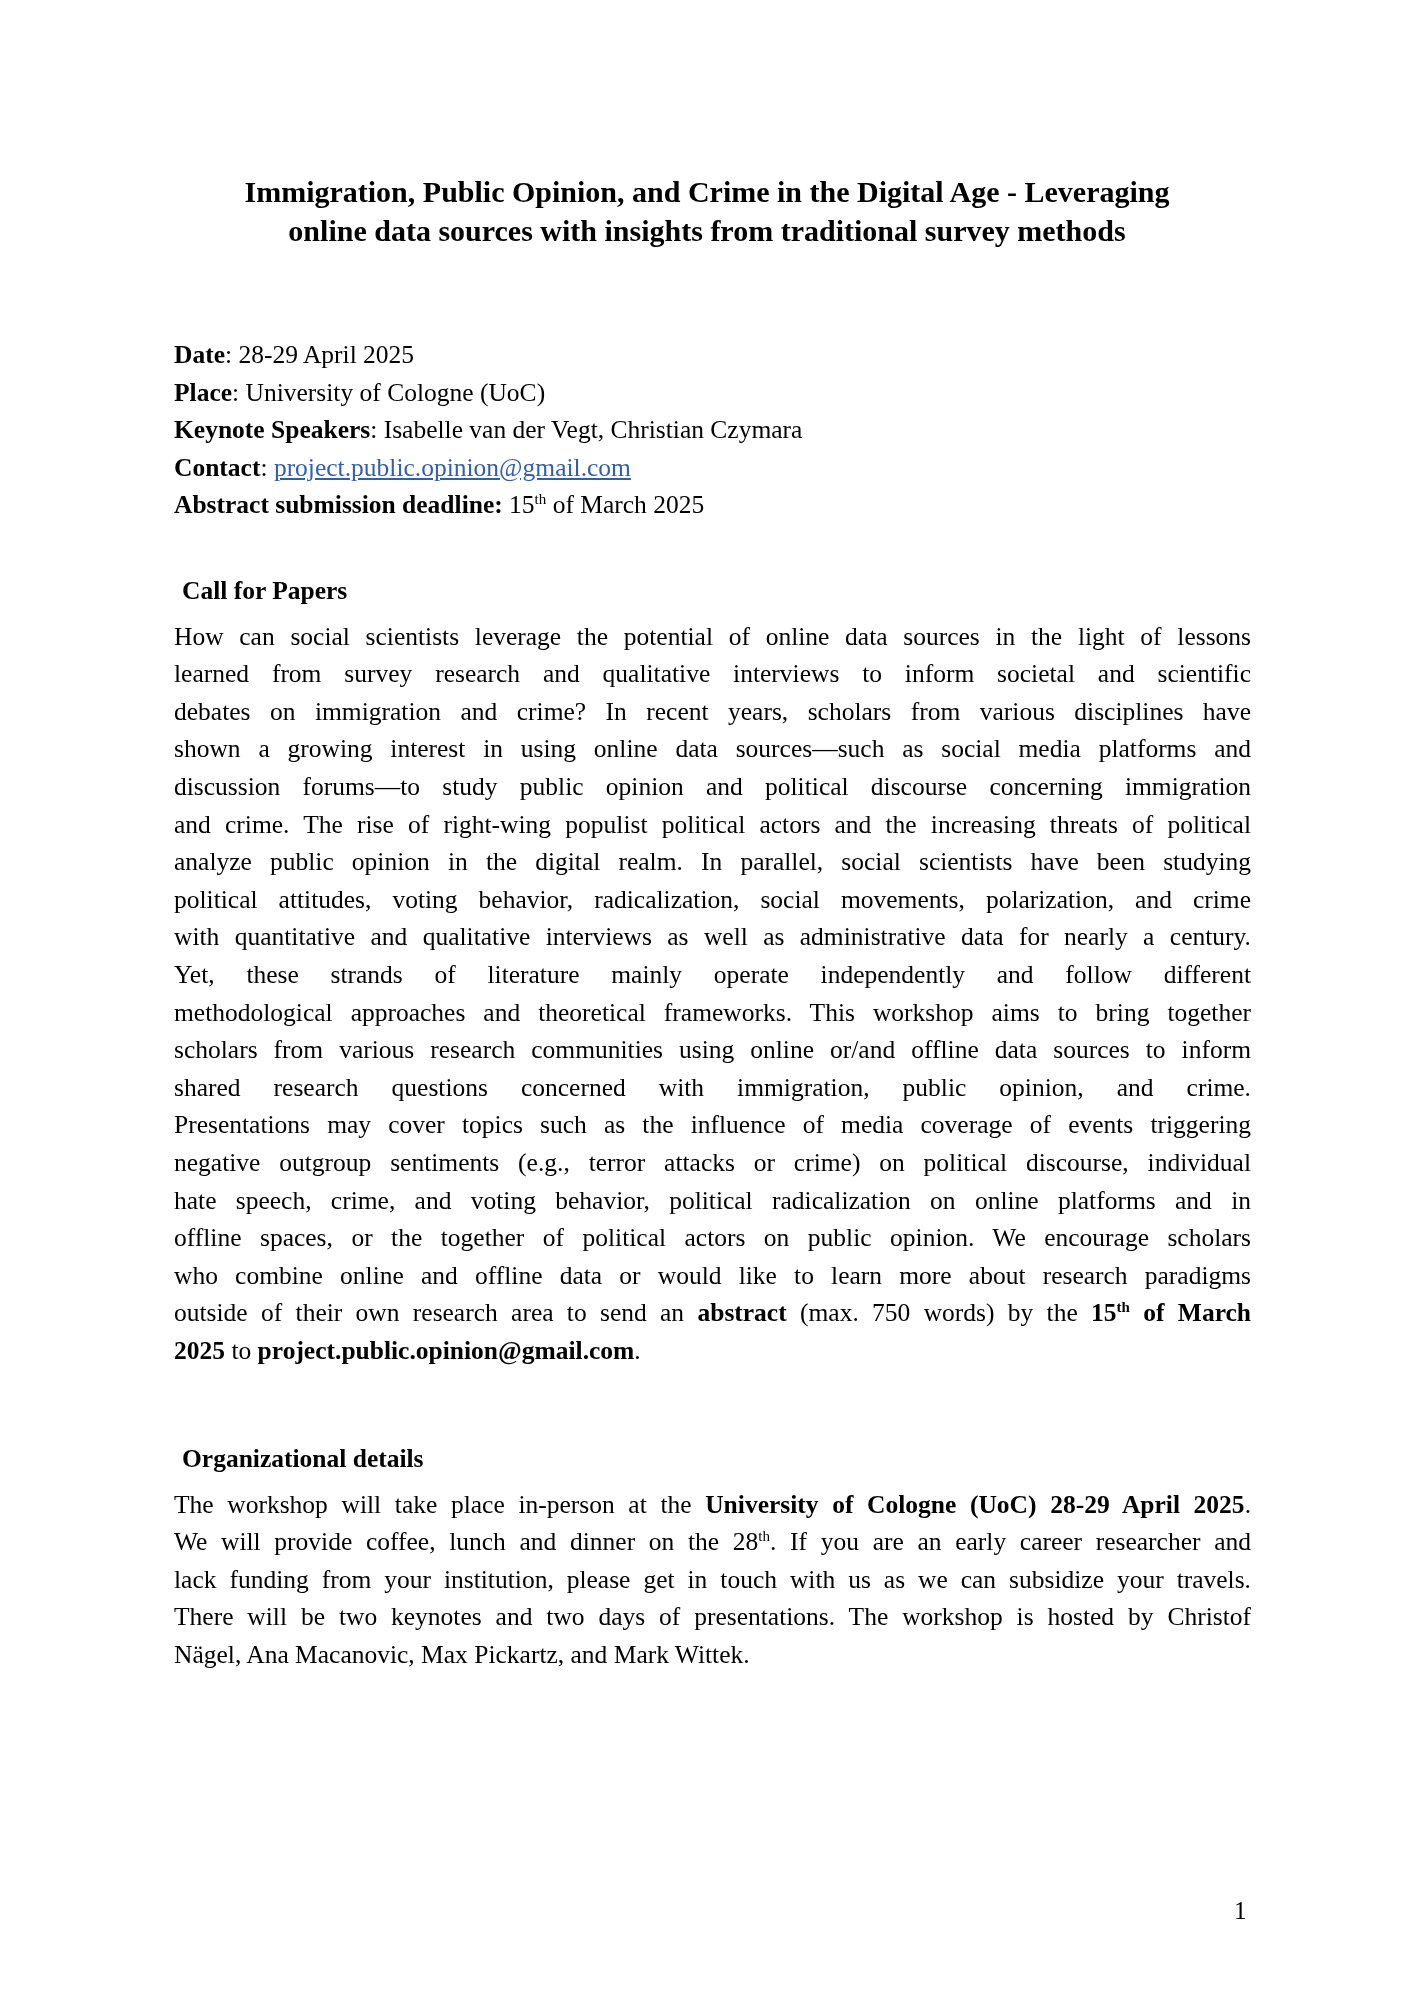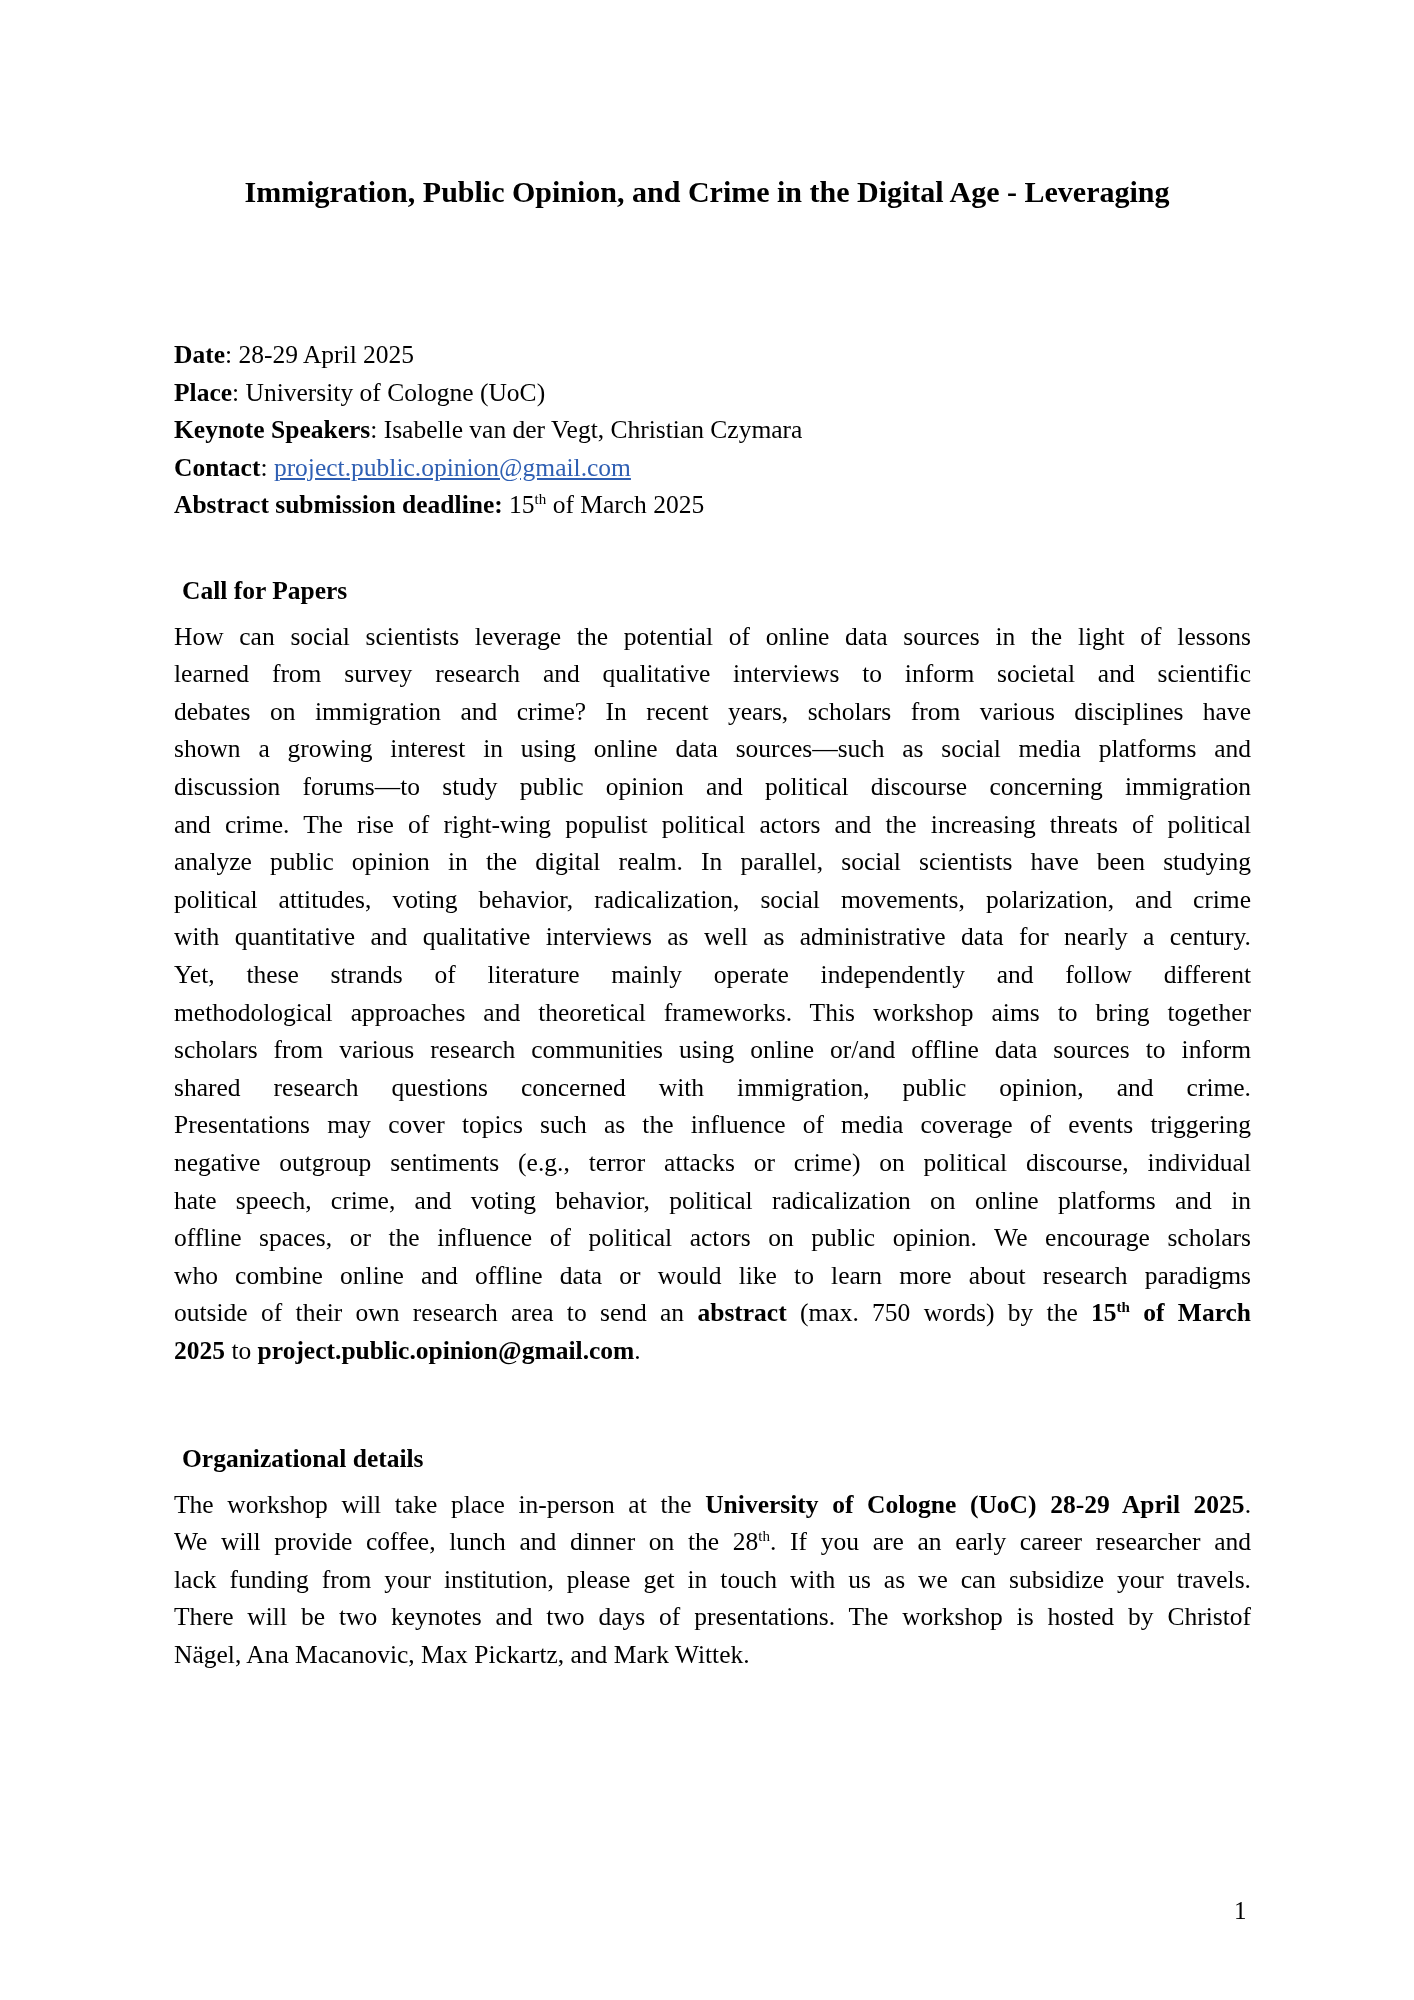--- a/index.html
+++ b/index.html
@@ -19,20 +19,21 @@
   sup { font-size:15px; line-height:0; vertical-align:super; }
   .pagenum { position:absolute; left:1234px; top:1897px; font-size:25px; }
 </style>
 </head>
 <body>
 
 <div class="page">
 
   <div class="title">
     <div>Immigration, Public Opinion, and Crime in the Digital Age - Leveraging</div>
+    <div>online data sources with insights from traditional survey methods</div>
   </div>
 
   <div class="meta">
     <div><b>Date</b>: <span>28-29 April 2025</span></div>
     <div><b>Place</b>: <span>University of Cologne (UoC)</span></div>
     <div><b>Keynote Speakers</b>: <span>Isabelle van der Vegt, Christian Czymara</span></div>
     <div><b>Contact</b>: <span class="link">project.public.opinion@gmail.com</span></div>
     <div><b>Abstract submission deadline:</b> <span>15</span><sup>th</sup> <span>of March 2025</span></div>
   </div>
 
@@ -48,21 +49,21 @@
       <span class="line">analyze public opinion in the digital realm. In parallel, social scientists have been studying</span>
       <span class="line">political attitudes, voting behavior, radicalization, social movements, polarization, and crime</span>
       <span class="line">with quantitative and qualitative interviews as well as administrative data for nearly a century.</span>
       <span class="line">Yet, these strands of literature mainly operate independently and follow different</span>
       <span class="line">methodological approaches and theoretical frameworks. This workshop aims to bring together</span>
       <span class="line">scholars from various research communities using online or/and offline data sources to inform</span>
       <span class="line">shared research questions concerned with immigration, public opinion, and crime.</span>
       <span class="line">Presentations may cover topics such as the influence of media coverage of events triggering</span>
       <span class="line">negative outgroup sentiments (e.g., terror attacks or crime) on political discourse, individual</span>
       <span class="line">hate speech, crime, and voting behavior, political radicalization on online platforms and in</span>
-      <span class="line">offline spaces, or the influence of political actors on public opinion. We encourage scholars</span>
+      <span class="line">offline spaces, or the together of political actors on public opinion. We encourage scholars</span>
       <span class="line">who combine online and offline data or would like to learn more about research paradigms</span>
       <span class="line"><span>outside of their own research area to send an </span><b>abstract</b><span> (max. 750 words) by the </span><b>15</b><sup style="font-weight:bold">th</sup><b> of March</b></span>
       <span class="line last"><b>2025</b><span> to </span><b>project.public.opinion@gmail.com</b><span>.</span></span>
     </div>
   </div>
 
   <div class="section" style="top:1432px;">
     <h2>Organizational details</h2>
     <div>
       <span class="line"><span>The workshop will take place in-person at the </span><b>University of Cologne (UoC) 28-29 April 2025</b><span>.</span></span>

